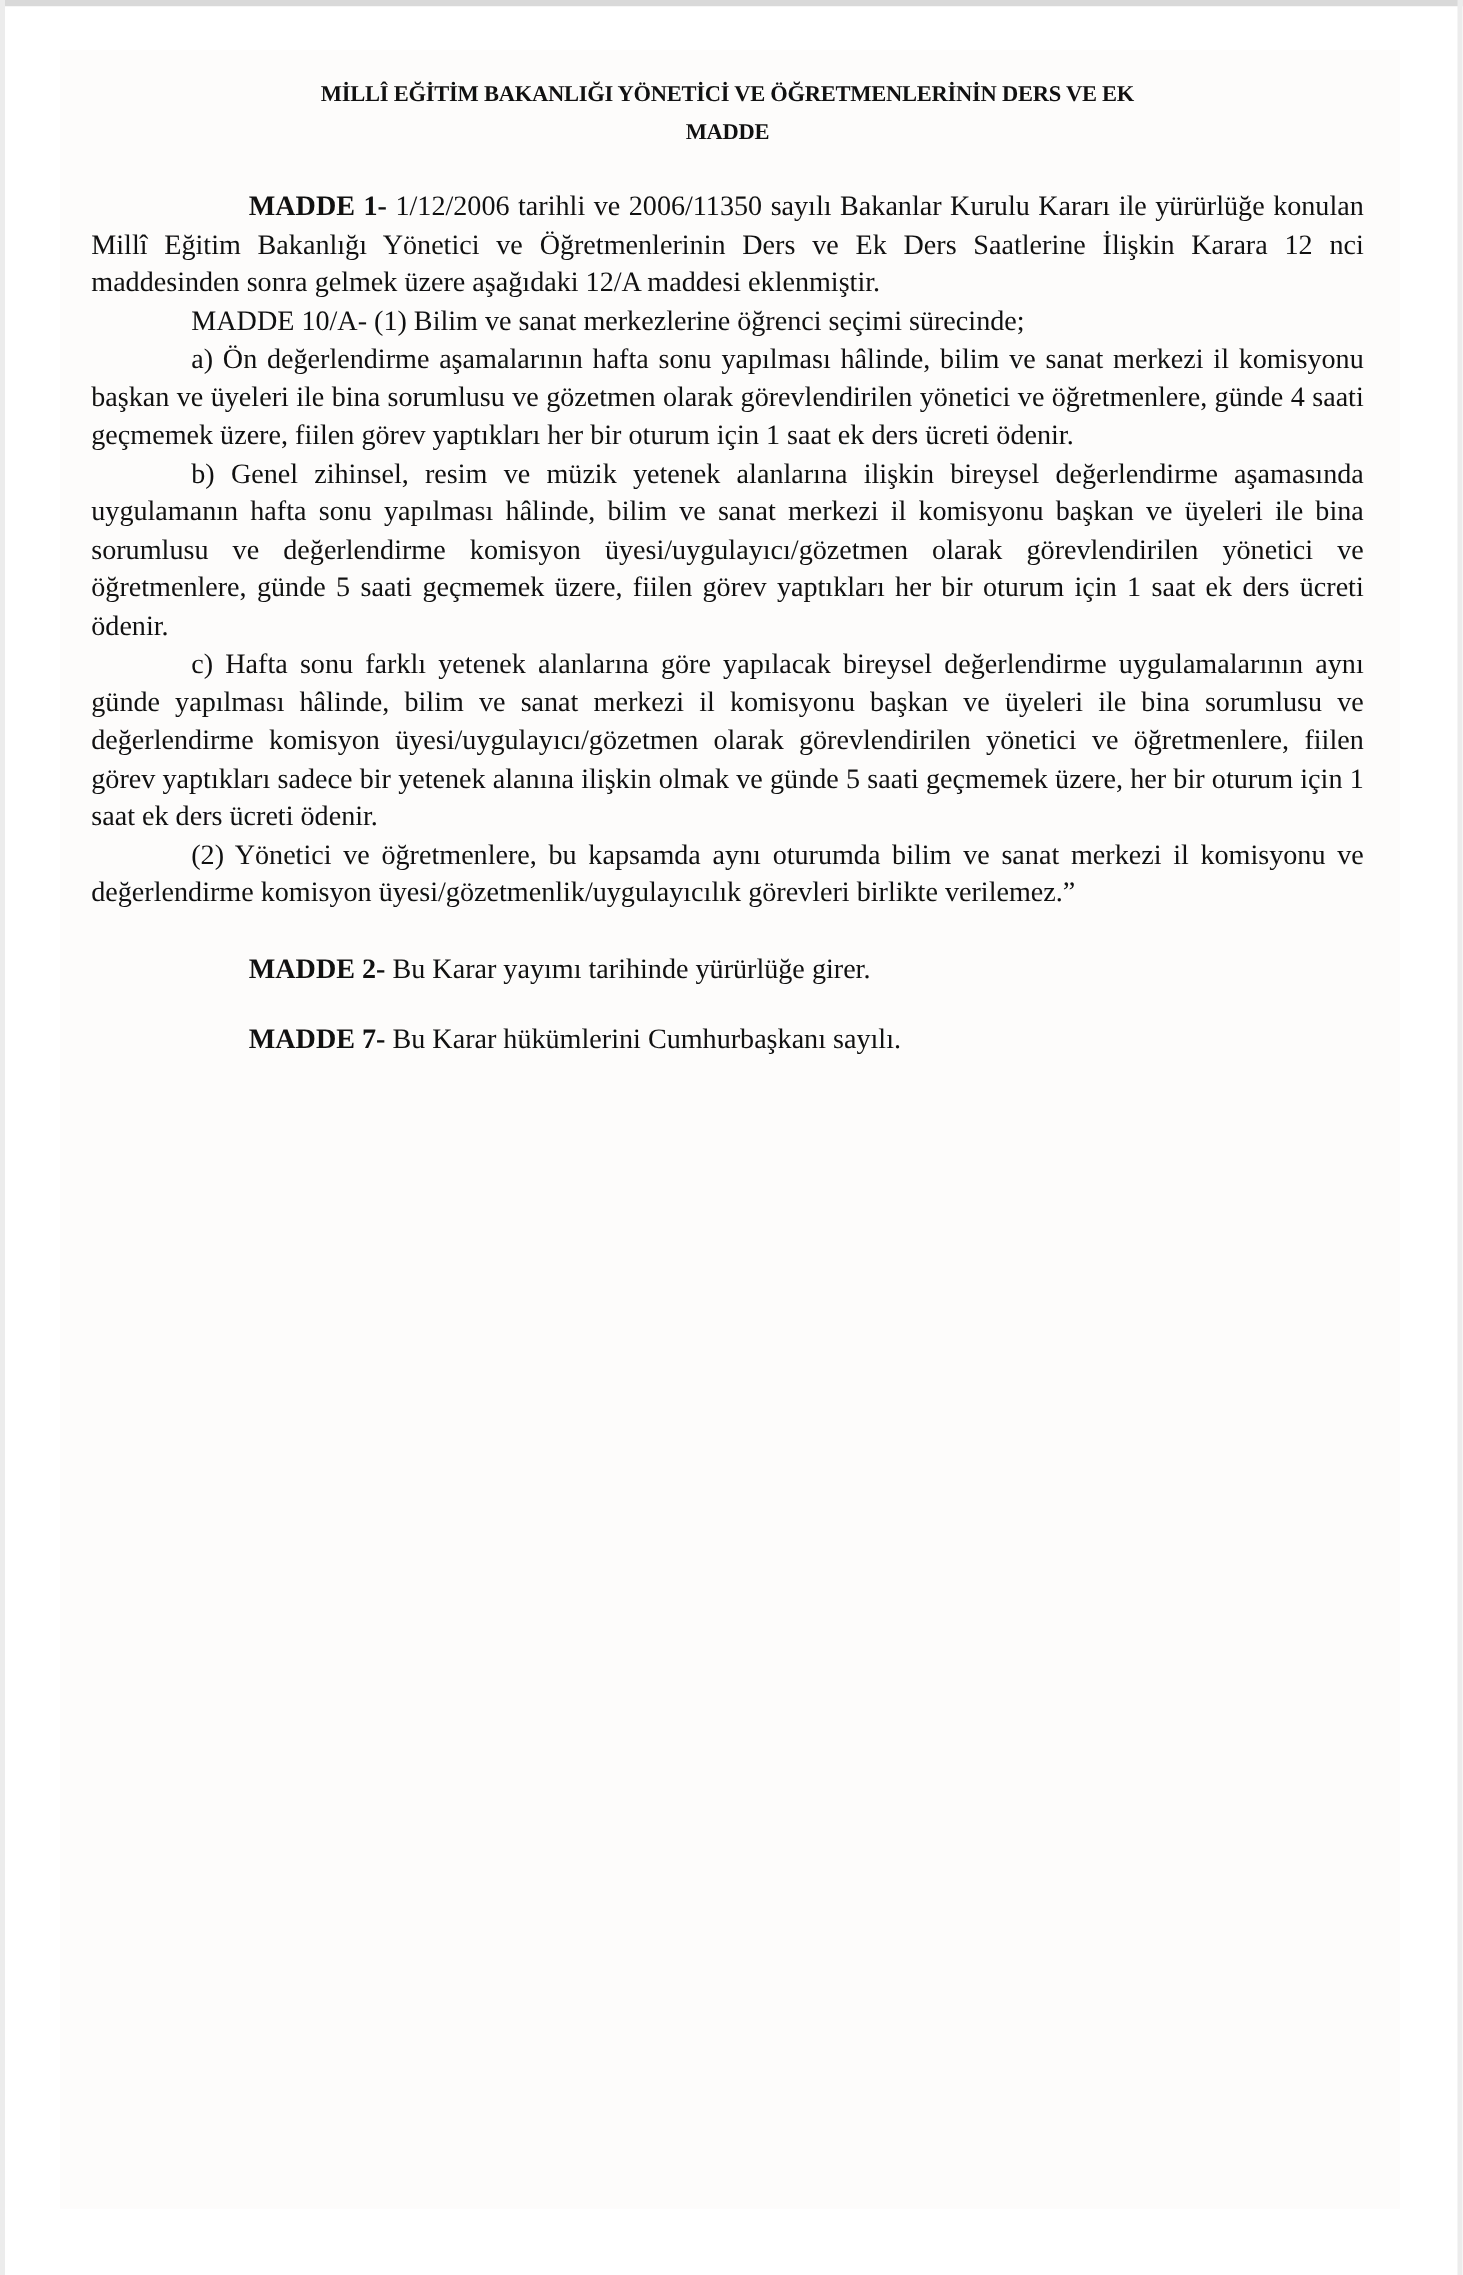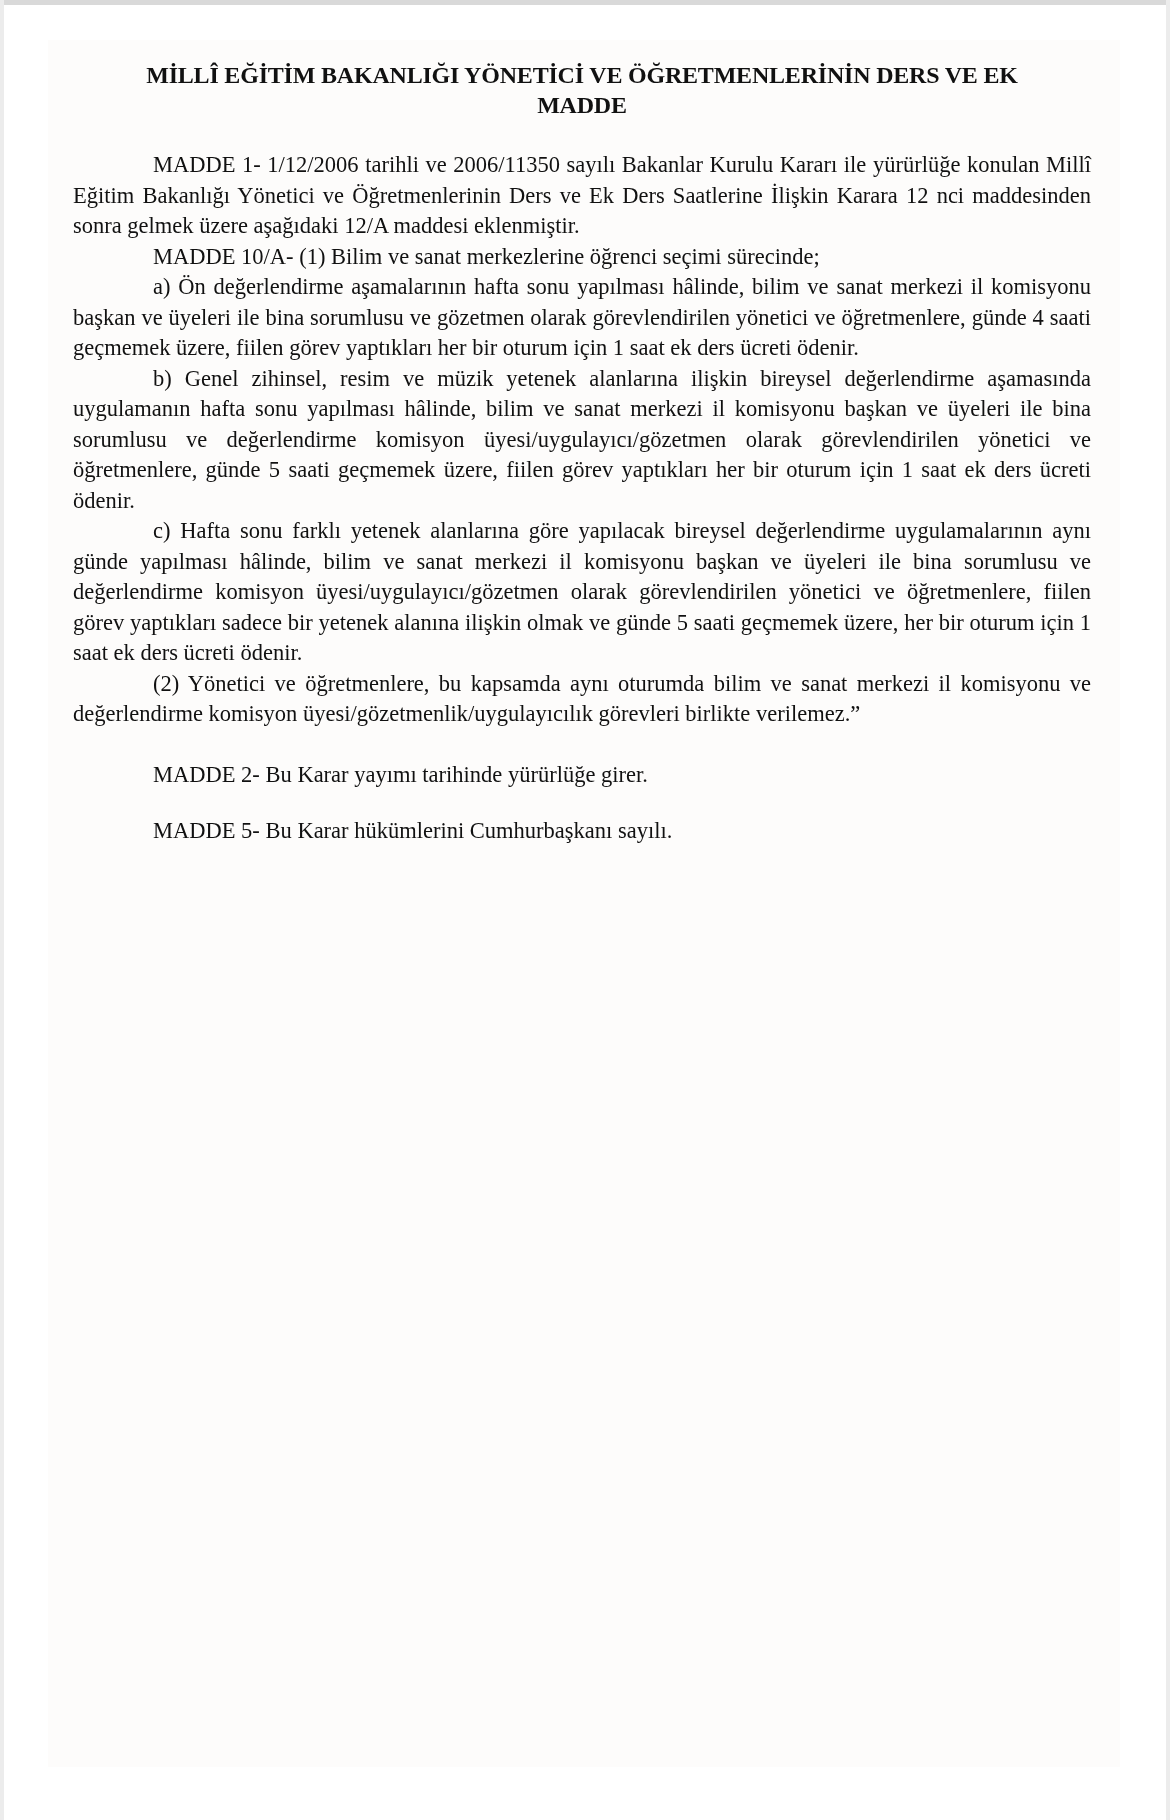--- a/index.html
+++ b/index.html
@@ -37,32 +37,33 @@
       position: absolute;
       left: 73px;
       top: 60px;
       width: 1018px;
       font-size: 22.5px;
       line-height: 30.5px;
     }
     .title {
       font-weight: bold;
       text-align: center;
-      font-size: 24px;
+      font-size: 18px;
       line-height: 30px;
       margin: 0 0 30px 0;
       letter-spacing: -0.2px;
     }
     .p {
       margin: 0;
       text-align: justify;
       text-indent: 80px;
     }
     .bold {
-      font-weight: normal;
+      font-weight: bold;
+      margin-left: 46px;
     }
     .gap {
       height: 30px;
     }
     .gap-sm {
       height: 26px;
     }
   </style>
 </head>
 <body>
@@ -85,14 +86,14 @@
   <p class="p">b) Genel zihinsel, resim ve müzik yetenek alanlarına ilişkin bireysel değerlendirme aşamasında uygulamanın hafta sonu yapılması hâlinde, bilim ve sanat merkezi il komisyonu başkan ve üyeleri ile bina sorumlusu ve değerlendirme komisyon üyesi/uygulayıcı/gözetmen olarak görevlendirilen yönetici ve öğretmenlere, günde 5 saati geçmemek üzere, fiilen görev yaptıkları her bir oturum için 1 saat ek ders ücreti ödenir.</p>
   <p class="p">c) Hafta sonu farklı yetenek alanlarına göre yapılacak bireysel değerlendirme uygulamalarının aynı günde yapılması hâlinde, bilim ve sanat merkezi il komisyonu başkan ve üyeleri ile bina sorumlusu ve değerlendirme komisyon üyesi/uygulayıcı/gözetmen olarak görevlendirilen yönetici ve öğretmenlere, fiilen görev yaptıkları sadece bir yetenek alanına ilişkin olmak ve günde 5 saati geçmemek üzere, her bir oturum için 1 saat ek ders ücreti ödenir.</p>
   <p class="p">(2) Yönetici ve öğretmenlere, bu kapsamda aynı oturumda bilim ve sanat merkezi il komisyonu ve değerlendirme komisyon üyesi/gözetmenlik/uygulayıcılık görevleri birlikte verilemez.”</p>
 
   <div class="gap"></div>
 
   <p class="p"><span class="bold">MADDE 2-</span><span> Bu Karar yayımı tarihinde yürürlüğe girer.</span></p>
 
   <div class="gap-sm"></div>
 
-  <p class="p"><span class="bold">MADDE 5-</span><span> Bu Karar hükümlerini Cumhurbaşkanı sayılı.</span></p>
+  <p class="p"><span class="bold">MADDE 7-</span><span> Bu Karar hükümlerini Cumhurbaşkanı sayılı.</span></p>
 </div>
 
 </body></html>

